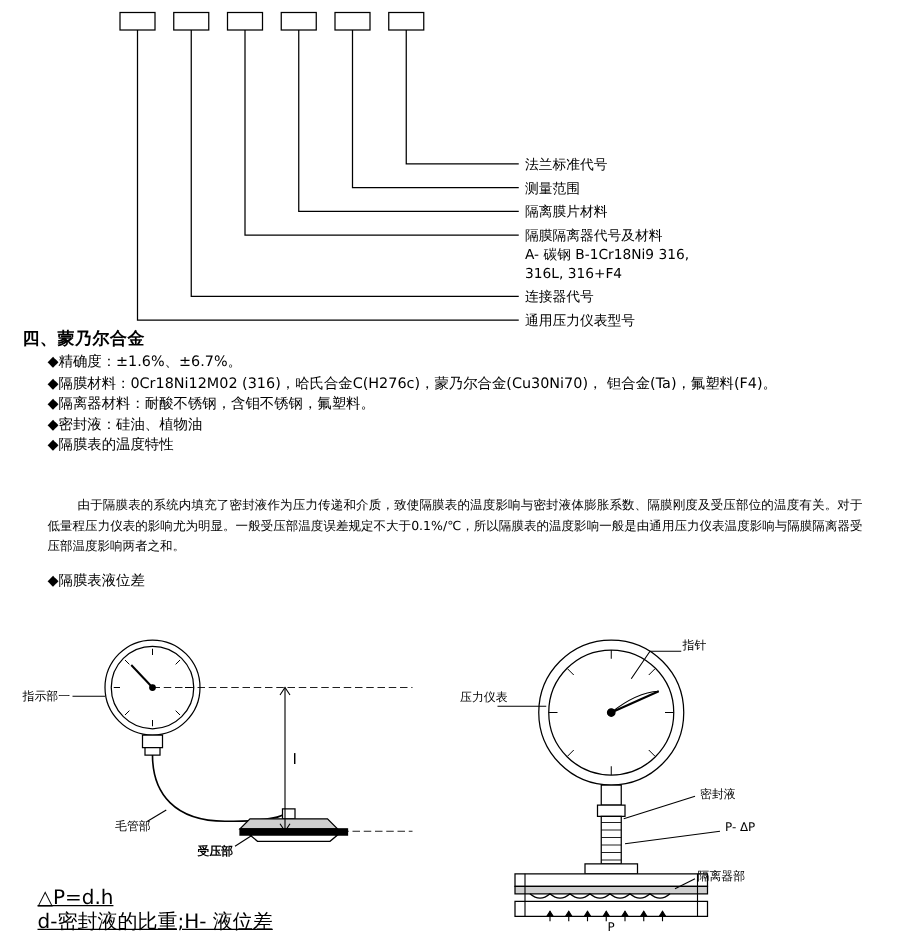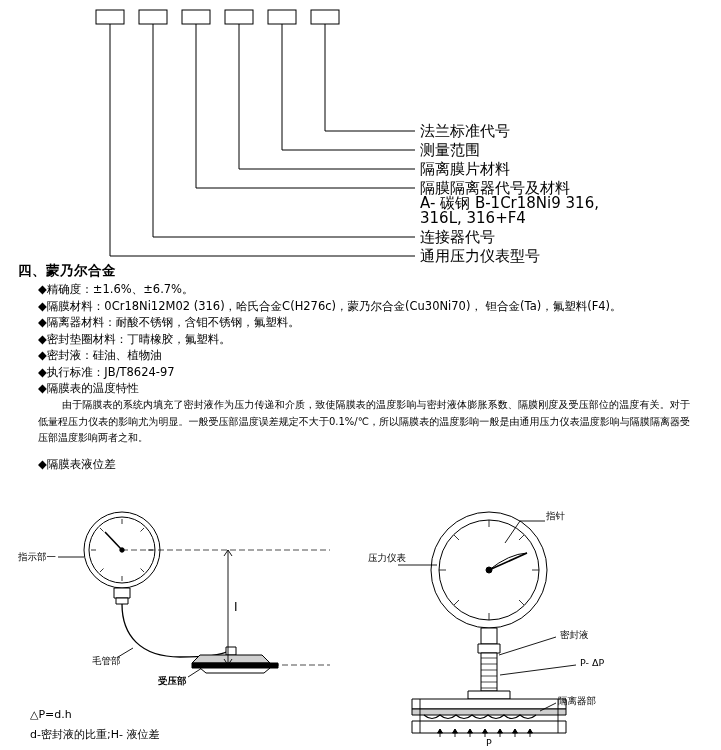--- a/index.html
+++ b/index.html
@@ -11,21 +11,21 @@
     position:relative;
     overflow:hidden;
   }
   .page{position:relative;width:721px;height:750px;}
 
   
   .ladder{position:absolute;left:0;top:0;width:721px;height:275px;}
   .ladder svg{display:block;}
   .ladder .lbl{
     position:absolute;
-    font-size:15px;
+    font-size:11px;
     line-height:15px;
     white-space:nowrap;
     font-family:"DejaVu Sans","Liberation Sans",sans-serif;
   }
 
   
   .section-title{
     position:absolute;left:18px;top:262px;
     font-size:13.5px;font-weight:bold;letter-spacing:.5px;
   }
@@ -42,21 +42,21 @@
   .b-heading{position:absolute;left:38px;top:457px;font-size:11.5px;}
   .p2{left:38px;top:473px;width:652px;text-indent:24px;}
 
   
   .figure{position:absolute;left:0;top:505px;width:721px;height:245px;}
   .figure svg{display:block;}
   .fig-txt{
     position:absolute;font-size:9.5px;white-space:nowrap;
     font-family:"DejaVu Sans","Liberation Sans",sans-serif;
   }
-  .formula{position:absolute;font-size:11px;white-space:nowrap;}
+  .formula{position:absolute;font-size:16px;white-space:nowrap;text-decoration:underline;}
 </style>
 </head>
 <body>
 
 <div class="page">
 
   <div class="ladder">
     <svg width="721" height="275" viewBox="0 0 721 275" xmlns="http://www.w3.org/2000/svg">
       <g stroke="#000" stroke-width="1" fill="none">
 
@@ -85,23 +85,21 @@
     <span class="lbl" style="left:420px;top:230px;">连接器代号</span>
     <span class="lbl" style="left:420px;top:249px;text-align:right;">通用压力仪表型号</span>
   </div>
 
   <div class="section-title">四、蒙乃尔合金</div>
 
   <div class="bullets">
     <div>◆精确度：±1.6%、±6.7%。</div>
     <div>◆隔膜材料：0Cr18Ni12M02 (316)，哈氏合金C(H276c)，蒙乃尔合金(Cu30Ni70)，  钽合金(Ta)，氟塑料(F4)。</div>
     <div>◆隔离器材料：耐酸不锈钢，含钼不锈钢，氟塑料。</div>
-    <div>◆密封垫圈材料：丁晴橡胶，氟塑料。</div>
     <div>◆密封液：硅油、植物油</div>
-    <div>◆执行标准：JB/T8624-97</div>
     <div>◆隔膜表的温度特性</div>
   </div>
 
   <div class="para p1">由于隔膜表的系统内填充了密封液作为压力传递和介质，致使隔膜表的温度影响与密封液体膨胀系数、隔膜刚度及受压部位的温度有关。对于低量程压力仪表的影响尤为明显。一般受压部温度误差规定不大于0.1%/℃，所以隔膜表的温度影响一般是由通用压力仪表温度影响与隔膜隔离器受压部温度影响两者之和。</div>
   <div class="b-heading">◆隔膜表液位差</div>
 
   <div class="figure">
     <svg width="721" height="245" viewBox="0 0 721 245" xmlns="http://www.w3.org/2000/svg">
       <g stroke="#000" fill="none" stroke-width="1">
 

